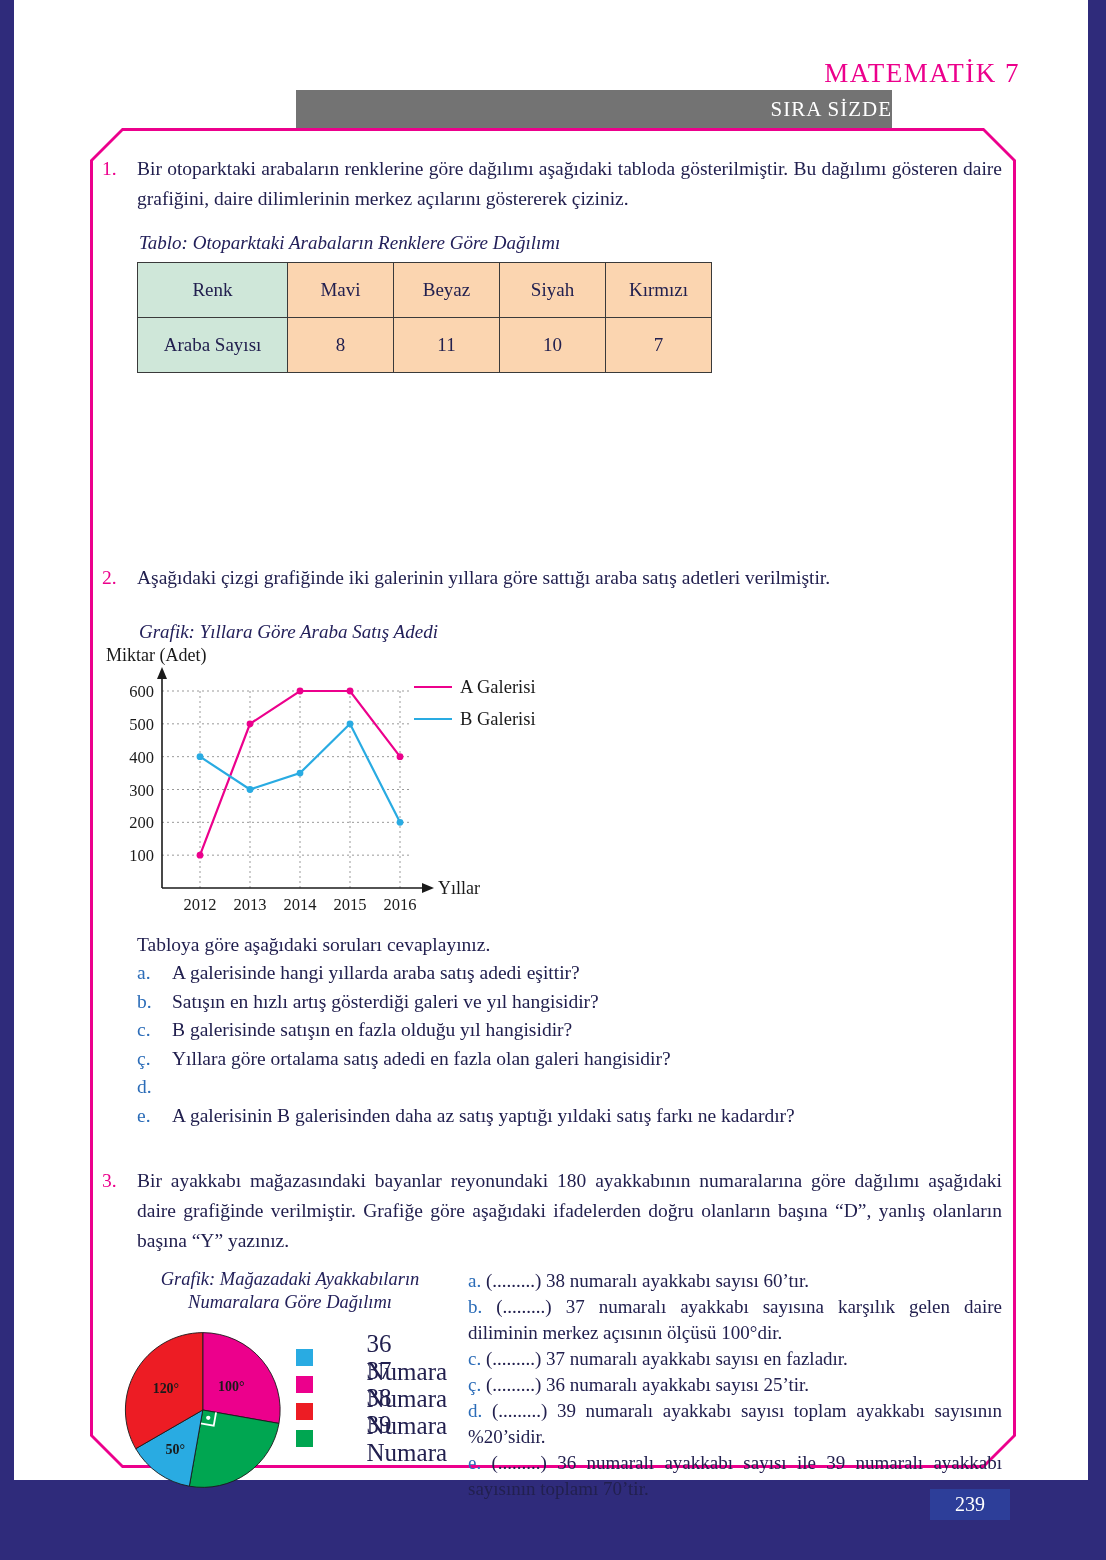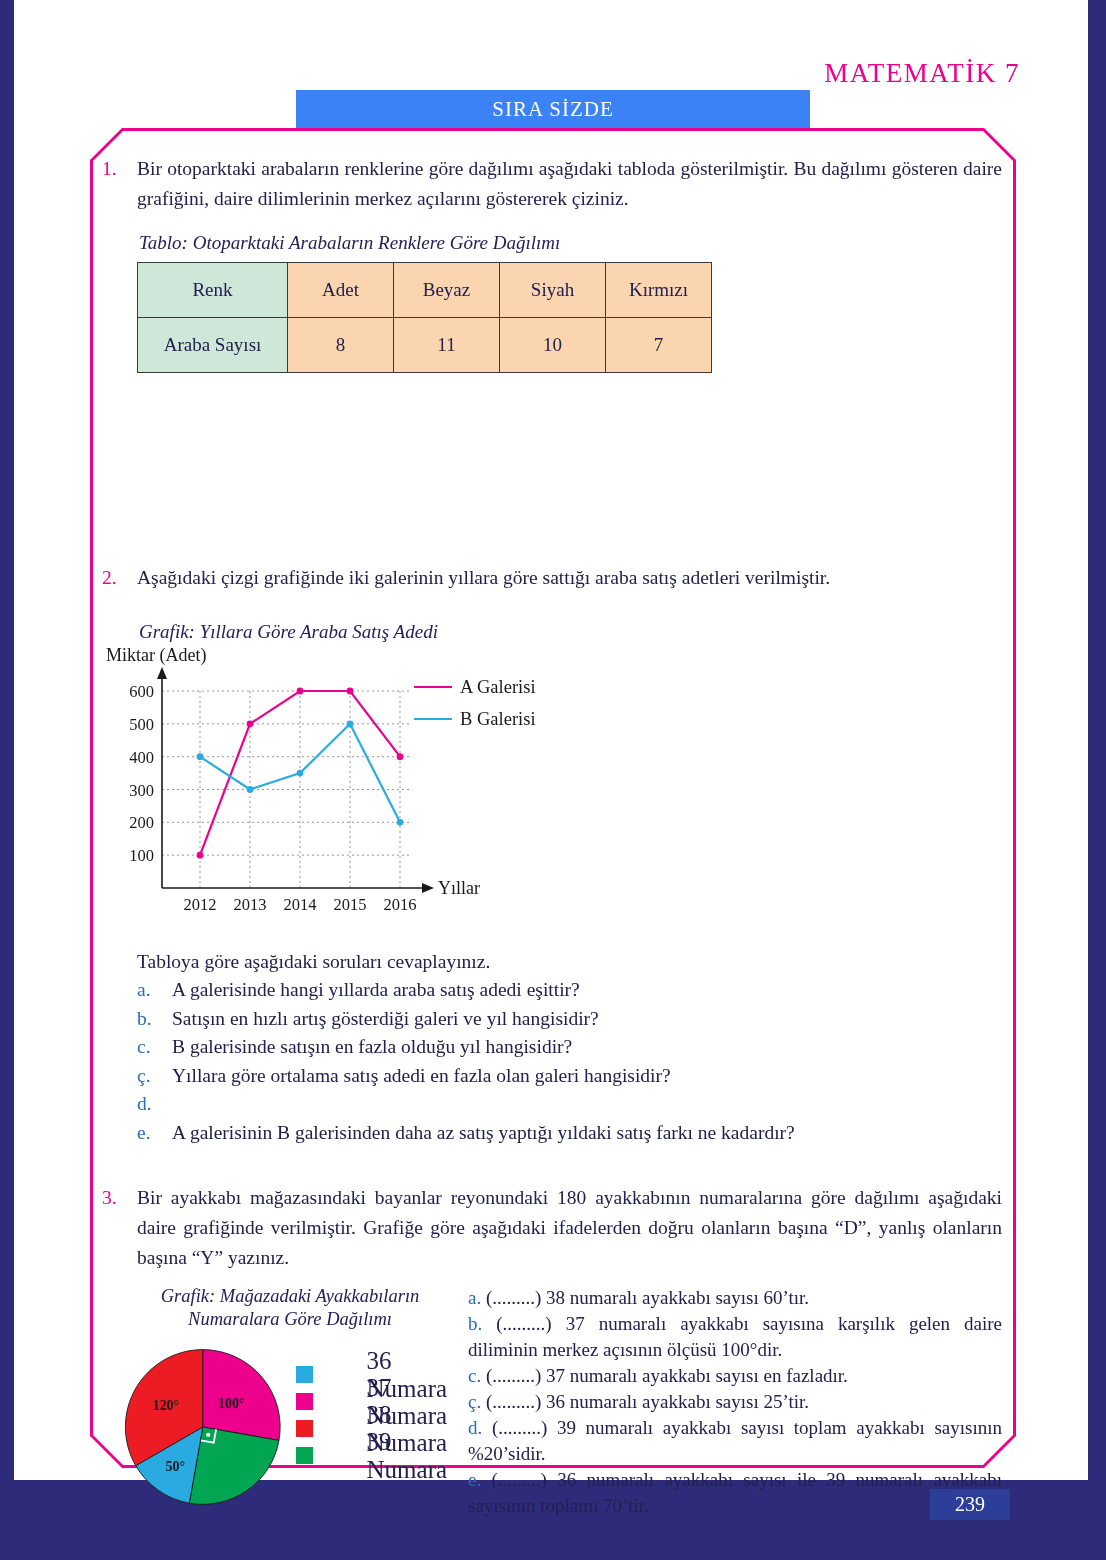--- a/index.html
+++ b/index.html
@@ -8,23 +8,23 @@
     width:1106px; height:1560px; position:relative; overflow:hidden;
     background:#2f2b7b; color:#22204f;
     font-family:"Liberation Serif", serif;
   }
   .sheet { position:absolute; left:14px; top:0; right:18px; bottom:80px; background:#ffffff; }
   .header-title {
     position:absolute; top:58px; right:86px; color:#ec008c;
     font-size:27px; letter-spacing:1.5px; z-index:4;font-family:Liberation Serif, serif;
   }
   .banner {
-    position:absolute; left:296px; top:90px; width:514px; height:38px;
-    background:#3b82f6; color:#ffffff; font-size:21px; letter-spacing:1px;
-    text-align:center; line-height:38px; z-index:6;
+    position:absolute; left:296px; top:90px; width:596px; height:38px;
+    background:#737373; color:#ffffff; font-size:21px; letter-spacing:1px;
+    text-align:right; line-height:38px; z-index:6;
   }
   .frame { position:absolute; left:90px; top:128px; width:926px; height:1340px; z-index:2; }
   .frame-bg {
     position:absolute; inset:0; background:#ec008c;
     clip-path: polygon(32px 0, calc(100% - 32px) 0, 100% 32px, 100% calc(100% - 32px),
                        calc(100% - 32px) 100%, 32px 100%, 0 calc(100% - 32px), 0 32px);
   }
   .frame-white {
     position:absolute; inset:3px; background:#ffffff;
     clip-path: polygon(30px 0, calc(100% - 30px) 0, 100% 30px, 100% calc(100% - 30px),
@@ -46,21 +46,21 @@
   .peach { background:#fbd5b0; }
 
   .q2 { margin-top:190px; }
   .line-chart-wrap { position:relative; height:284px; }
   .line-chart-wrap svg { position:absolute; left:0; top:0; }
 
   svg text { font-family:"Liberation Serif", serif; fill:#1a1a1a; }
   .grid { stroke:#999999; stroke-width:1; stroke-dasharray:2 3; }
   .axis { stroke:#1a1a1a; stroke-width:1.6; }
 
-  .q2-prompt { margin:20px 0 0 35px; font-size:19.5px; line-height:29px; }
+  .q2-prompt { margin:3px 0 0 35px; font-size:19.5px; line-height:29px; }
   .qitem { display:flex; margin-left:35px; font-size:19.5px; line-height:28.5px; }
   .ilabel { flex:none; width:35px; color:#2b6cb8; }
 
   .q3 { margin-top:36px; }
   .twocol { display:flex; margin-top:12px; }
   .leftcol { flex:none; width:358px; padding-left:18px; }
   .pie-title { font-style:italic; font-size:18.5px; line-height:23px; color:#23205a;text-align:center; }
   .pie-row { display:flex; margin-top:4px; }
   .pie-legend { margin:26px 0 0 10px; }
   .legend-item { display:flex; align-items:center; height:27px; font-size:25px;gap:44px; }
@@ -102,21 +102,21 @@
       <colgroup>
         <col style="width:150px">
           <col style="width:106px">
           <col style="width:106px">
           <col style="width:106px">
           <col style="width:106px">
       </colgroup>
       <tbody>
           <tr>
         <td class="mint">Renk</td>
-        <td class="peach">Adet</td>
+        <td class="peach">Mavi</td>
         <td class="peach">Beyaz</td>
         <td class="peach">Siyah</td>
         <td class="peach">Kırmızı</td>
       </tr>
       <tr>
         <td class="mint">Araba Sayısı</td>
         <td class="peach">8</td>
         <td class="peach">11</td>
         <td class="peach">10</td>
         <td class="peach">7</td>

